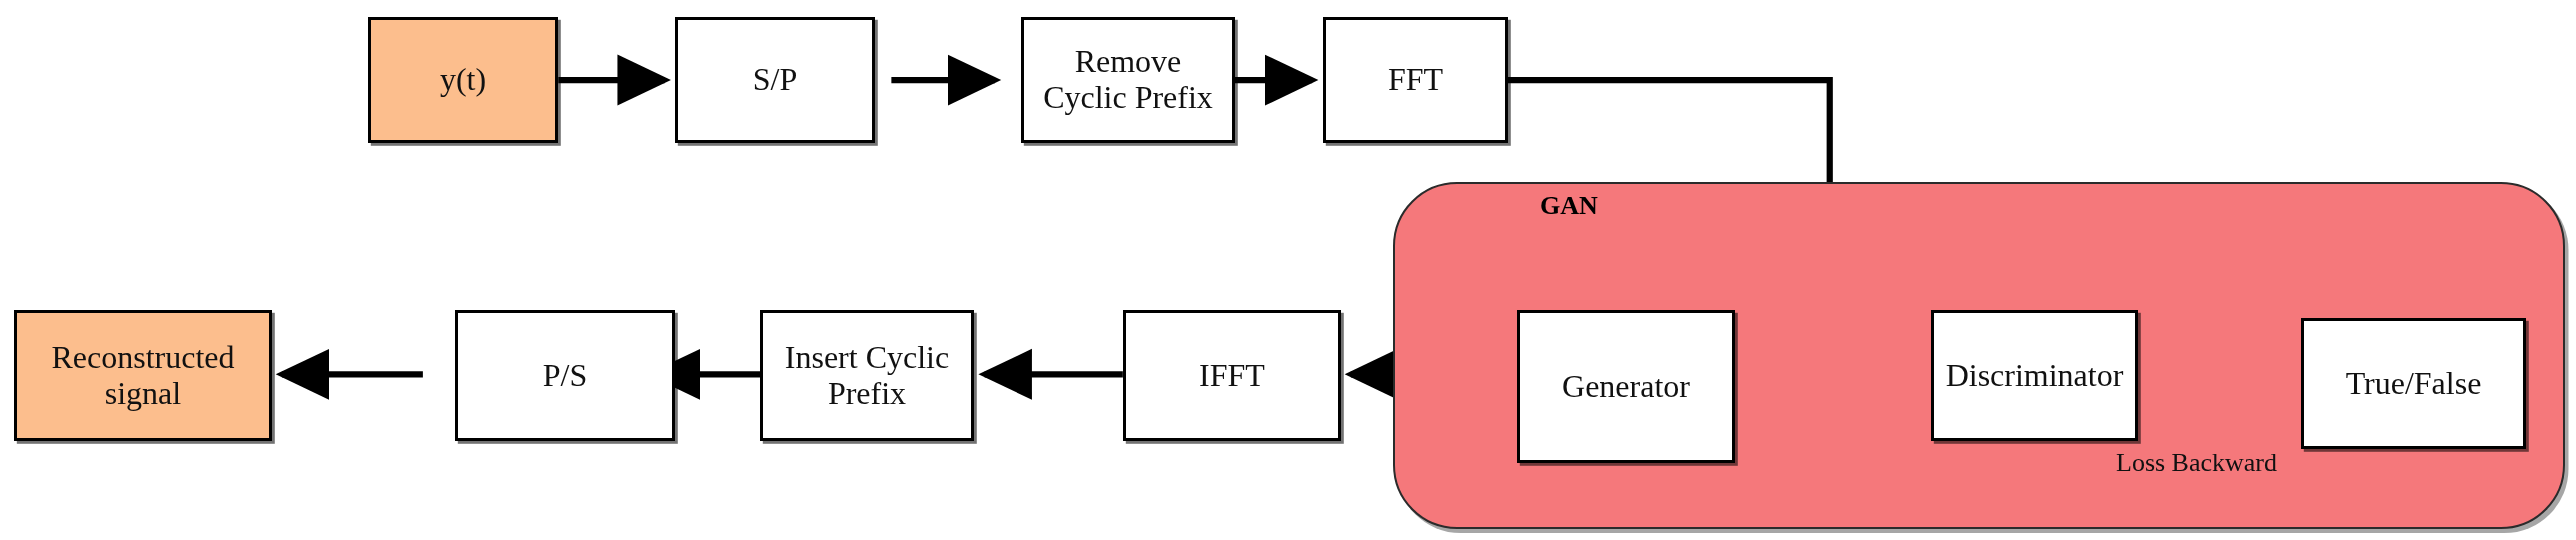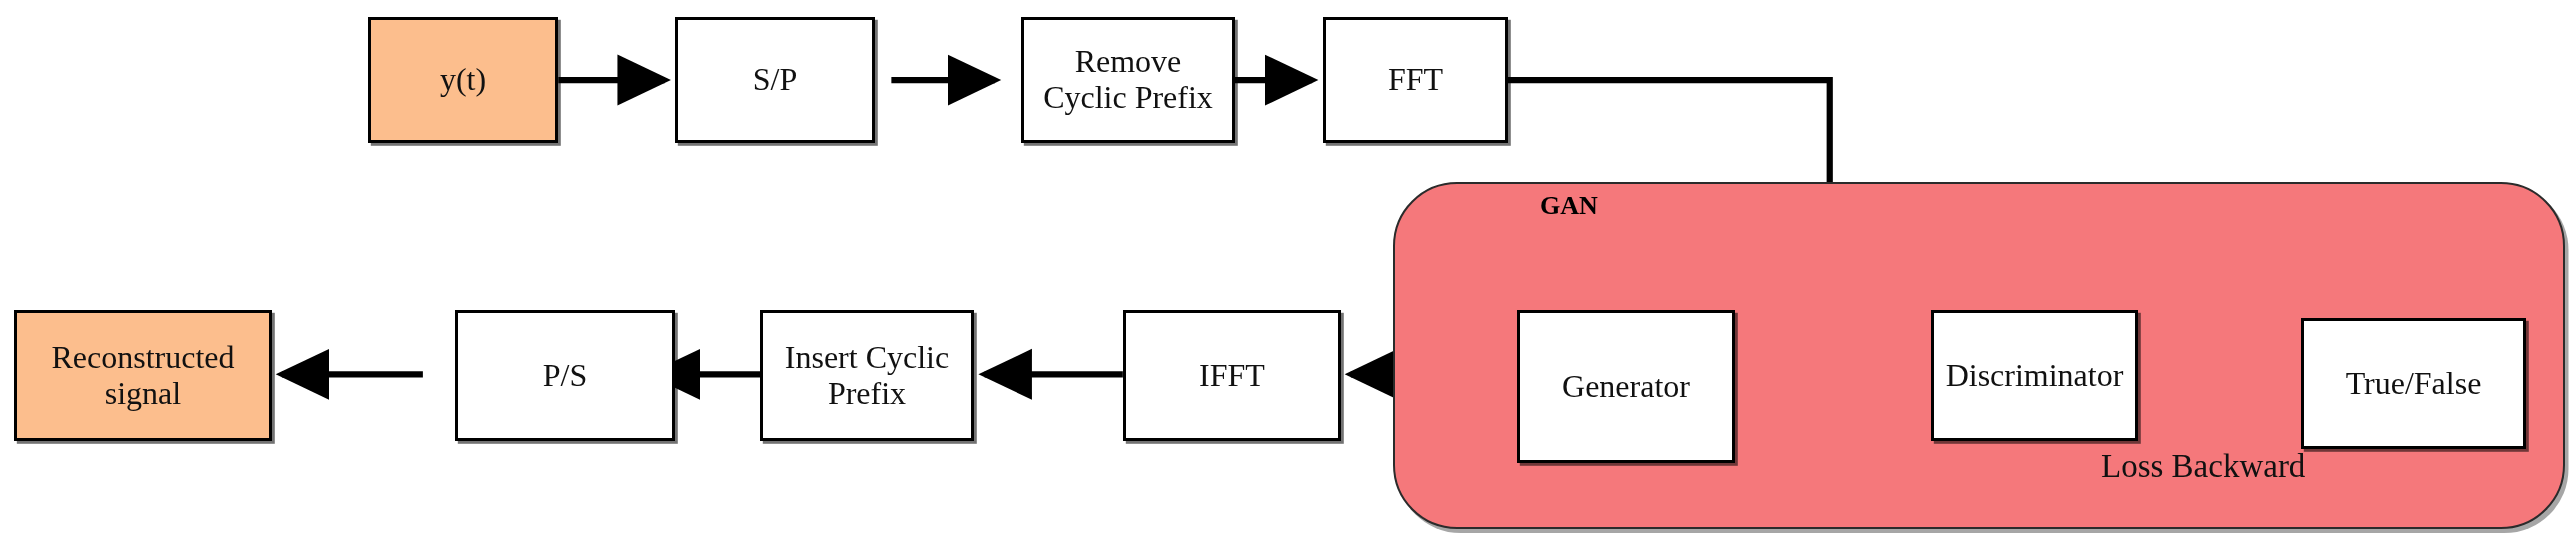--- a/index.html
+++ b/index.html
@@ -61,24 +61,25 @@
     font-family: "Liberation Serif", "DejaVu Serif", serif;
     font-weight: bold;
     font-size: 26px;
     color: #000000;
     z-index: 6;
     white-space: nowrap;
   }
   #loss-label {
     position: absolute;
     font-family: "Liberation Serif", "DejaVu Serif", serif;
-    font-size: 33px;
+    font-size: 26px;
     color: #111111;
     z-index: 6;
     white-space: nowrap;
+    margin-left: 15px;
   }
 </style>
 </head>
 <body>
 
 <div id="stage">
 
   <div id="gan-group" style="left:1393px; top:182px; width:1172px; height:347px;"></div>
 
   <div id="gan-title" style="left:1540px; top:191px;">GAN</div>

